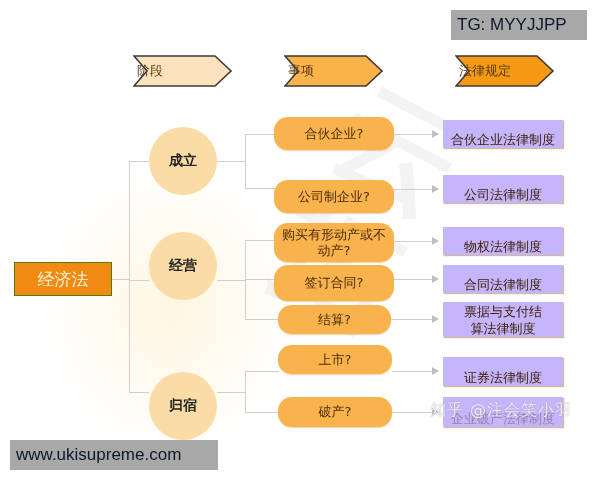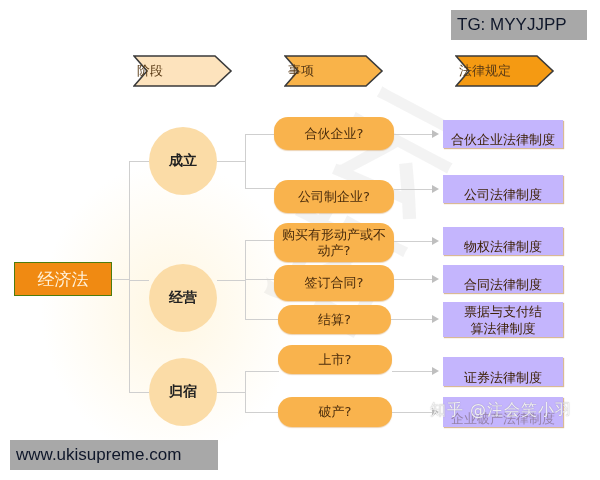--- a/index.html
+++ b/index.html
@@ -63,24 +63,24 @@
 <div class="line" style="left:129px;top:280px;width:20px;height:1px;"></div>
 <div class="line" style="left:129px;top:392px;width:20px;height:1px;"></div>
 
 <div class="root">
   <span>经济法</span>
 </div>
 
 <div class="circle" style="left:149px;top:127px;">
   <span>成立</span>
 </div>
-<div class="circle" style="left:149px;top:264px;">
+<div class="circle" style="left:149px;top:232px;">
   <span>经营</span>
 </div>
-<div class="circle" style="left:149px;top:358px;">
+<div class="circle" style="left:149px;top:372px;">
   <span>归宿</span>
 </div>
 
 <div class="line" style="left:217px;top:161px;width:28px;height:1px;"></div>
 <div class="line" style="left:245px;top:134px;width:1px;height:55px;"></div>
 <div class="line" style="left:245px;top:134px;width:30px;height:1px;"></div>
 <div class="line" style="left:245px;top:188px;width:30px;height:1px;"></div>
 
 <div class="line" style="left:217px;top:280px;width:28px;height:1px;"></div>
 <div class="line" style="left:245px;top:240px;width:1px;height:80px;"></div>

